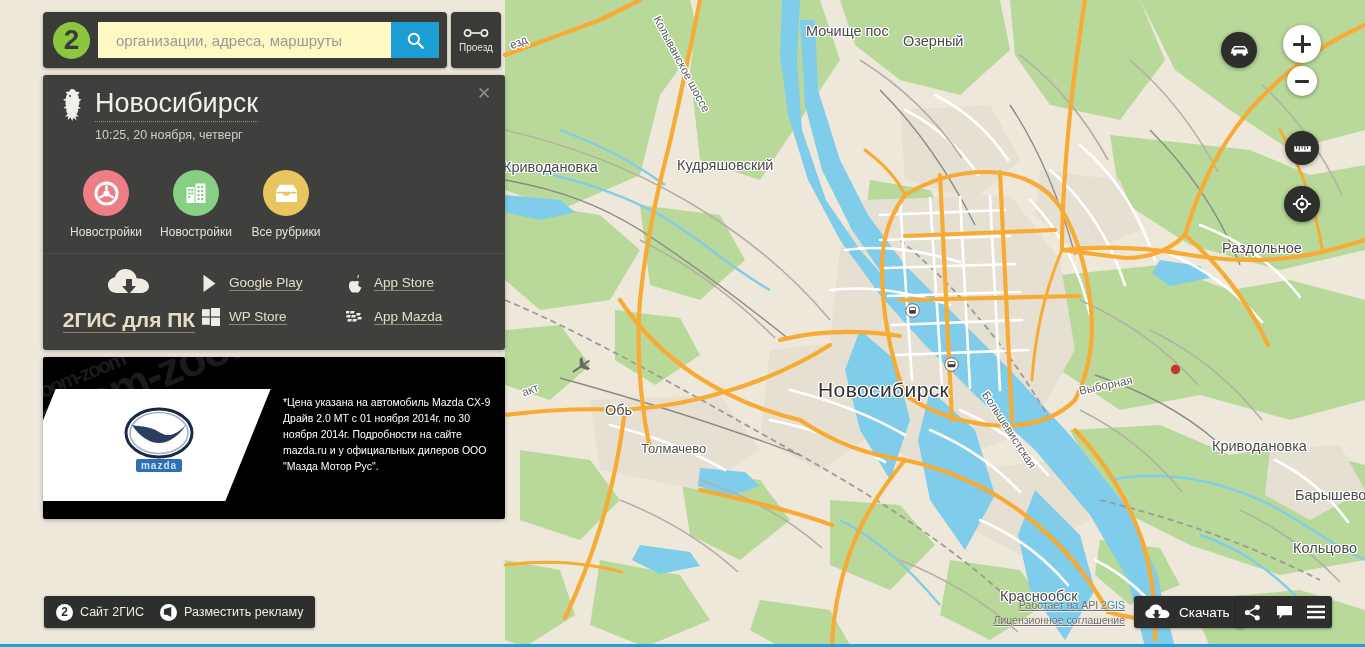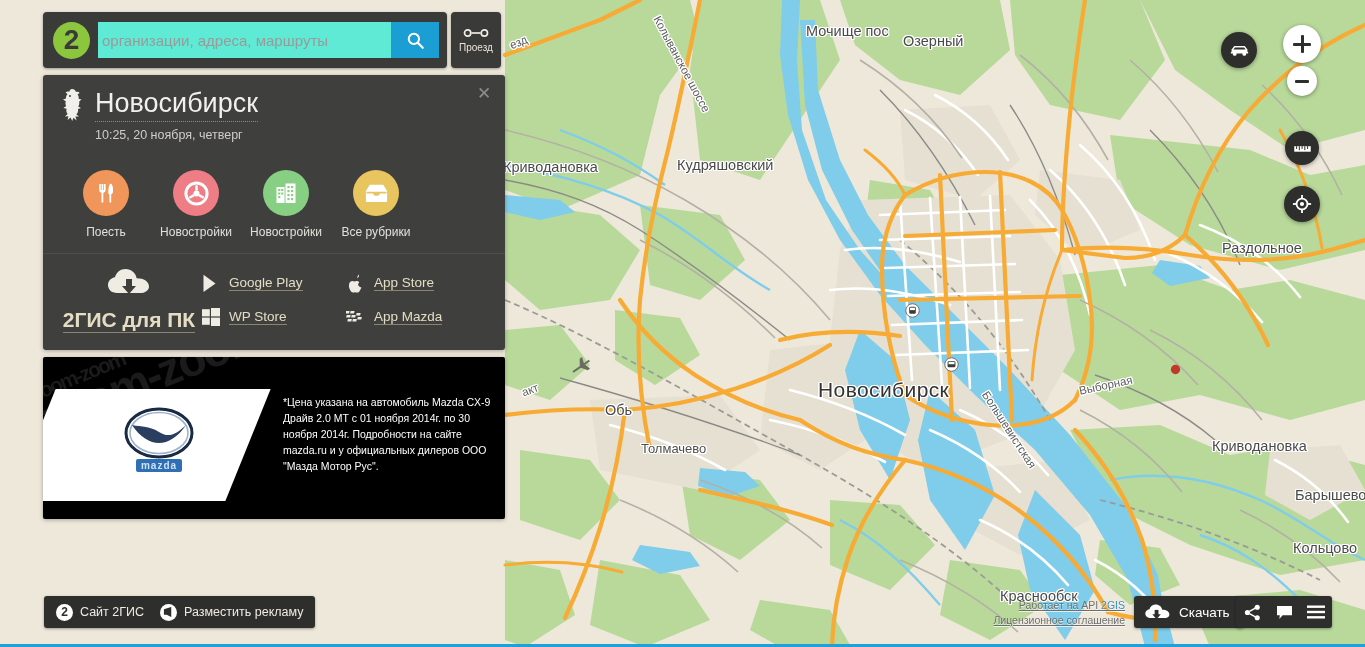--- a/index.html
+++ b/index.html
@@ -62,23 +62,23 @@
     position: absolute; left: 0; right: 0; top: 50%;
     transform: translateY(-50%);
     text-align: center;
     font-size: 28px; font-weight: bold; color: #3a3a38;
     font-family: "Liberation Sans", sans-serif;
     line-height: 1;
   }
   .searchinput {
     flex: 1 1 auto; height: 36px;
     border: none; outline: none;
-    background: #5eead4;
+    background: #fef9c3;
     font-size: 15px; color: #555;
-    padding: 0 4px;
+    padding: 0 18px;
     font-family: "Liberation Sans", sans-serif;
   }
   .searchinput::placeholder { color: #9a9a9a; }
   .searchbtn {
     width: 48px; height: 36px; flex: 0 0 auto;
     background: #1a9ed4; border: none; cursor: pointer;
     display: flex; align-items: center; justify-content: center;
   }
   .routebtn {
     position: absolute; left: 408px; top: 0;
@@ -461,30 +461,20 @@
             <circle cx="11" cy="8" r="1" fill="#3f3f3d"></circle>
           </svg>
           <div>
             <div class="cityname">Новосибирск</div>
           </div>
         </div>
         <div class="citytime">10:25, 20 ноября, четверг</div>
       </div>
 
       <div class="rubrics" id="rubrics">
-          <div class="rubric">
-            <div class="circ" style="background:#f0965a">
-              <svg width="24" height="24" viewBox="0 0 24 24">
-                <path fill="#fff" d="M6,3 L6,9 M8.4,3 L8.4,9 M10.8,3 L10.8,9" stroke="#fff" stroke-width="1.7"></path>
-                <path fill="#fff" d="M5.2,9 C5.2,11 6.6,11.6 7.5,11.8 L7.5,21.5 L9.3,21.5 L9.3,11.8 C10.2,11.6 11.6,11 11.6,9 Z"></path>
-                <path fill="#fff" d="M16.6,2.6 C18.6,3.6 19.4,6.6 19,10.6 C18.8,12.4 18,13.2 17.2,13.4 L17.2,21.5 L15.4,21.5 L15.4,13.4 C14.6,13.2 14,12.2 14.2,10.4 C14.6,6.4 15,3.6 16.6,2.6 Z"></path>
-              </svg>
-            </div>
-            <div class="rname">Поесть</div>
-          </div>
           <div class="rubric">
             <div class="circ" style="background:#ef7d85">
               <svg width="27" height="27" viewBox="0 0 28 28">
                 <circle cx="14" cy="14" r="12.5" fill="#fff"></circle>
                 <circle cx="14" cy="14" r="9.4" fill="#ef7d85"></circle>
                 <circle cx="14" cy="14" r="3.1" fill="#fff"></circle>
                 <g stroke="#fff" stroke-width="2.6">
                   <line x1="14" y1="11" x2="14" y2="5.5"></line>
                   <line x1="16.6" y1="15.6" x2="21.4" y2="18.4"></line>
                   <line x1="11.4" y1="15.6" x2="6.6" y2="18.4"></line>

